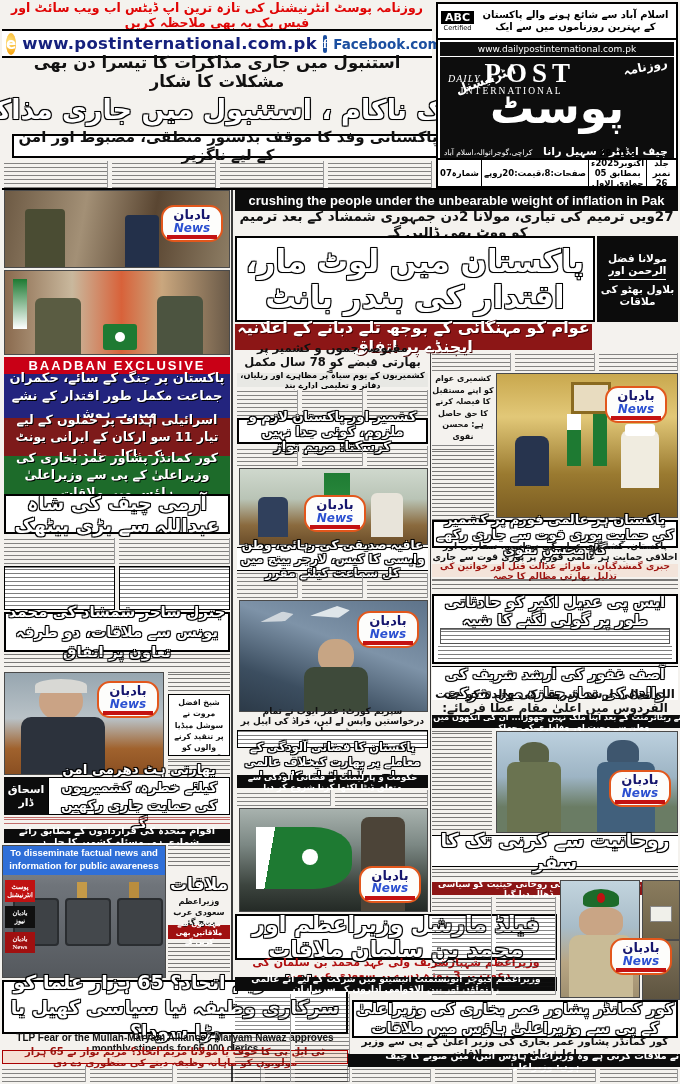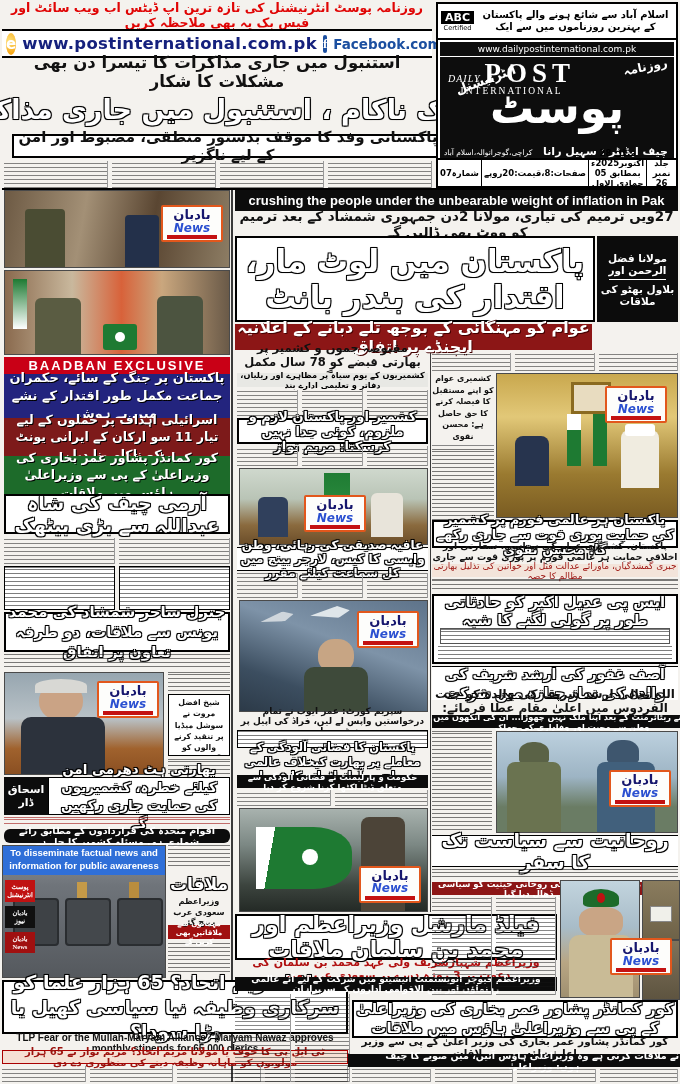--- a/index.html
+++ b/index.html
@@ -11,21 +11,21 @@
   .box{border:2px solid #000;background:#fff;}
   .callig{font-weight:bold;color:#fff;
           text-shadow:-1px -1px 0 #000,1px -1px 0 #000,-1px 1px 0 #000,1px 1px 0 #000,0 0 2px #000;}
   .solid{font-weight:bold;color:#111;}
   .mx{background-image:repeating-linear-gradient(0deg,rgba(20,20,20,.55) 0 1px,transparent 1px 4px);
       background-position:0 1px;}
   .mxc{display:flex;gap:4px;}
   .mxc>div{flex:1;border-right:1px solid #999;
       background-image:repeating-linear-gradient(0deg,rgba(20,20,20,.5) 0 1px,transparent 1px 4px);}
   .photo{overflow:hidden;border:1px solid #4a4a4a;}
-  .blogo{position:absolute;width:58px;background:#fdfdfb;border:2px solid #e2571c;border-radius:2px;
+  .blogo{position:absolute;width:58px;background:#fdfdfb;border:2px solid #e2571c;border-radius:13px;
          display:flex;flex-direction:column;align-items:center;line-height:1.05;padding:1px 0;}
   .blogo .b1{color:#17176e;font-weight:bold;font-size:13px;direction:rtl;}
   .blogo .b2{color:#2b50d0;font-weight:bold;font-size:12px;font-style:italic;
              text-shadow:0 0 1px #fff,0 0 2px #fff;}
   .blogo .b3{width:85%;height:4px;background:#c41212;margin-top:1px;}
   .vline{background:#3a3a3a;}
   .hline{background:#000;}
   .redbar{background:#8c1616;}
   .blackbar{background:#0c0c0c;color:#fff;}
 </style>
@@ -166,21 +166,21 @@
     <div class="mx" style="height:18px;margin-top:3px;"></div>
   </div>
 
   <div class="abs" style="left:4px;top:777px;width:226px;height:38px;display:flex;flex-direction:row;">
     <div class="ctr" style="width:44px;background:#0c0c0c;color:#fff;font-weight:bold;font-size:11px;direction:rtl;text-align:center;line-height:1.2;">اسحاق ڈار</div>
     <div class="ur ctr callig" style="flex:1;font-size:13.5px;line-height:1.35;padding:0 3px;border:1.5px solid #000;background:#fff;">بھارتی ہٹ دھرمی امن کیلئے خطرہ، کشمیریوں کی حمایت جاری رکھیں گے</div>
   </div>
 
   <div class="abs mx" style="left:4px;top:817px;width:226px;height:10px;background-image:repeating-linear-gradient(0deg,rgba(160,20,20,.6) 0 1px,transparent 1px 4px);"></div>
 
-  <div class="abs ur ctr blackbar" style="left:4px;top:829px;width:226px;height:14px;font-weight:bold;font-size:9.5px;border-radius:6px;">اقوام متحدہ کی قراردادوں کے مطابق رائے شماری ہی مسئلہ کشمیر کا حل ہے</div>
+  <div class="abs ur ctr blackbar" style="left:4px;top:829px;width:226px;height:14px;font-weight:bold;font-size:9.5px;">اقوام متحدہ کی قراردادوں کے مطابق رائے شماری ہی مسئلہ کشمیر کا حل ہے</div>
 
   <div class="abs photo" style="left:2px;top:845px;width:164px;height:133px;background:linear-gradient(180deg,#8d9298,#6f747a 30%,#55595e);">
     <div style="position:absolute;left:0;top:0;width:100%;height:28px;background:#2f6fd8;color:#fff;font-weight:bold;font-size:9.5px;text-align:center;line-height:1.35;padding-top:1px;font-family:'Liberation Sans',sans-serif;">
       <div>To disseminate factual news and</div>
       <div>information for public awareness</div>
     </div>
     <div style="position:absolute;left:10px;top:52px;width:42px;height:44px;background:#3e4246;border:2px solid #2a2d30;border-radius:4px;"></div>
     <div style="position:absolute;left:62px;top:52px;width:42px;height:44px;background:#44484c;border:2px solid #2a2d30;border-radius:4px;"></div>
     <div style="position:absolute;left:114px;top:52px;width:42px;height:44px;background:#3e4246;border:2px solid #2a2d30;border-radius:4px;"></div>
     <div style="position:absolute;left:22px;top:36px;width:10px;height:16px;background:#b98d3e;"></div>
@@ -307,21 +307,21 @@
     <div style="position:absolute;right:22px;top:50px;width:30px;height:12px;background:#fff;border-radius:3px;"></div>
     <div class="blogo" style="right:10px;top:12px;">
       <span class="b1">بادبان</span>
         <span class="b2">News</span>
         <span class="b3"></span>
     </div>
   </div>
 
   <div class="abs box ur ctr callig" style="left:432px;top:520px;width:246px;height:28px;font-size:13px;">پاکستان ہر عالمی فورم پر کشمیر کی حمایت پوری قوت سے جاری رکھے گا: محسن نقوی</div>
   <div class="abs ur ctr solid" style="left:432px;top:549px;width:246px;height:14px;font-size:9.2px;">پاکستان، کشمیری عوام کی سیاسی، سفارتی اور اخلاقی حمایت ہر عالمی فورم پر پوری قوت سے جاری رکھے گا</div>
-  <div class="abs ur ctr" style="left:432px;top:564px;width:246px;height:13px;color:#9c120e;font-weight:normal;font-size:9px;background:#f3e4da;">جبری گمشدگیاں، ماورائے عدالت قتل اور خواتین کی تذلیل بھارتی مظالم کا حصہ</div>
+  <div class="abs ur ctr" style="left:432px;top:564px;width:246px;height:13px;color:#9c120e;font-weight:bold;font-size:9px;background:#f3e4da;">جبری گمشدگیاں، ماورائے عدالت قتل اور خواتین کی تذلیل بھارتی مظالم کا حصہ</div>
   <div class="abs mx" style="left:432px;top:579px;width:246px;height:13px;"></div>
 
   <div class="abs box" style="left:432px;top:594px;width:246px;height:70px;">
     <div class="ur ctr callig" style="height:30px;font-size:15px;">ایس پی عدیل اکبر کو حادثاتی طور پر گولی لگنے کا شبہ</div>
     <div class="mx" style="height:14px;margin:2px 6px;border:1px solid #555;background-color:#fff;"></div>
     <div class="mx" style="height:16px;margin:2px 4px;"></div>
   </div>
 
   <div class="abs ur ctr callig" style="left:432px;top:666px;width:246px;height:34px;font-size:14px;line-height:1.3;border-top:1.5px solid #000;background:#fff;">آصف غفور کی ارشد شریف کی والدہ کی نماز جنازہ میں شرکت</div>
   <div class="abs ur ctr solid" style="left:432px;top:701px;width:246px;height:13px;font-size:12px;">اللہ تعالیٰ ارشد شریف کی والدہ کو جنت الفردوس میں اعلیٰ مقام عطا فرمائے: آصف غفور</div>
@@ -333,21 +333,21 @@
     <div style="position:absolute;left:10px;top:30px;width:54px;height:72px;background:#6a7350;border-radius:8px 8px 0 0;"></div>
     <div style="position:absolute;right:38px;top:8px;width:32px;height:24px;background:#3e566e;border-radius:45% 45% 20% 20%;"></div>
     <div style="position:absolute;right:22px;top:30px;width:58px;height:72px;background:#41607c;border-radius:8px 8px 0 0;"></div>
     <div class="blogo" style="right:6px;top:38px;">
       <span class="b1">بادبان</span>
         <span class="b2">News</span>
         <span class="b3"></span>
     </div>
   </div>
 
-  <div class="abs ur ctr callig" style="left:432px;top:835px;width:246px;height:32px;font-size:19px;border-top:1.5px solid #000;border-bottom:1.5px solid #000;background:#fff;">روحانیت سے سیاست تک کا سفر</div>
+  <div class="abs ur ctr callig" style="left:432px;top:835px;width:246px;height:32px;font-size:19px;border-top:1.5px solid #000;border-bottom:1.5px solid #000;background:#fff;">روحانیت سے کرنی تک کا سفر</div>
   <div class="abs mx" style="left:432px;top:869px;width:246px;height:11px;"></div>
   <div class="abs ur ctr" style="left:432px;top:882px;width:246px;height:13px;background:#8c1616;color:#fff;font-weight:bold;font-size:8.6px;">صوفی مزارات اور پیروں کی روحانی حیثیت کو سیاسی خاصیت میں ڈھال دیا گیا</div>
 
   <div class="abs mxc" style="left:432px;top:897px;width:124px;height:98px;">
       <div></div>
       <div></div>
     </div>
   <div class="abs photo" style="left:560px;top:880px;width:80px;height:118px;background:linear-gradient(180deg,#c2d4de,#a8bcc8 40%,#b8a684 70%,#a09070);">
     <div style="position:absolute;left:22px;top:8px;width:36px;height:18px;background:#1d6b2a;border-radius:50% 50% 20% 20%;"></div>
     <div style="position:absolute;left:36px;top:12px;width:8px;height:10px;background:#c01212;border-radius:50%;"></div>

